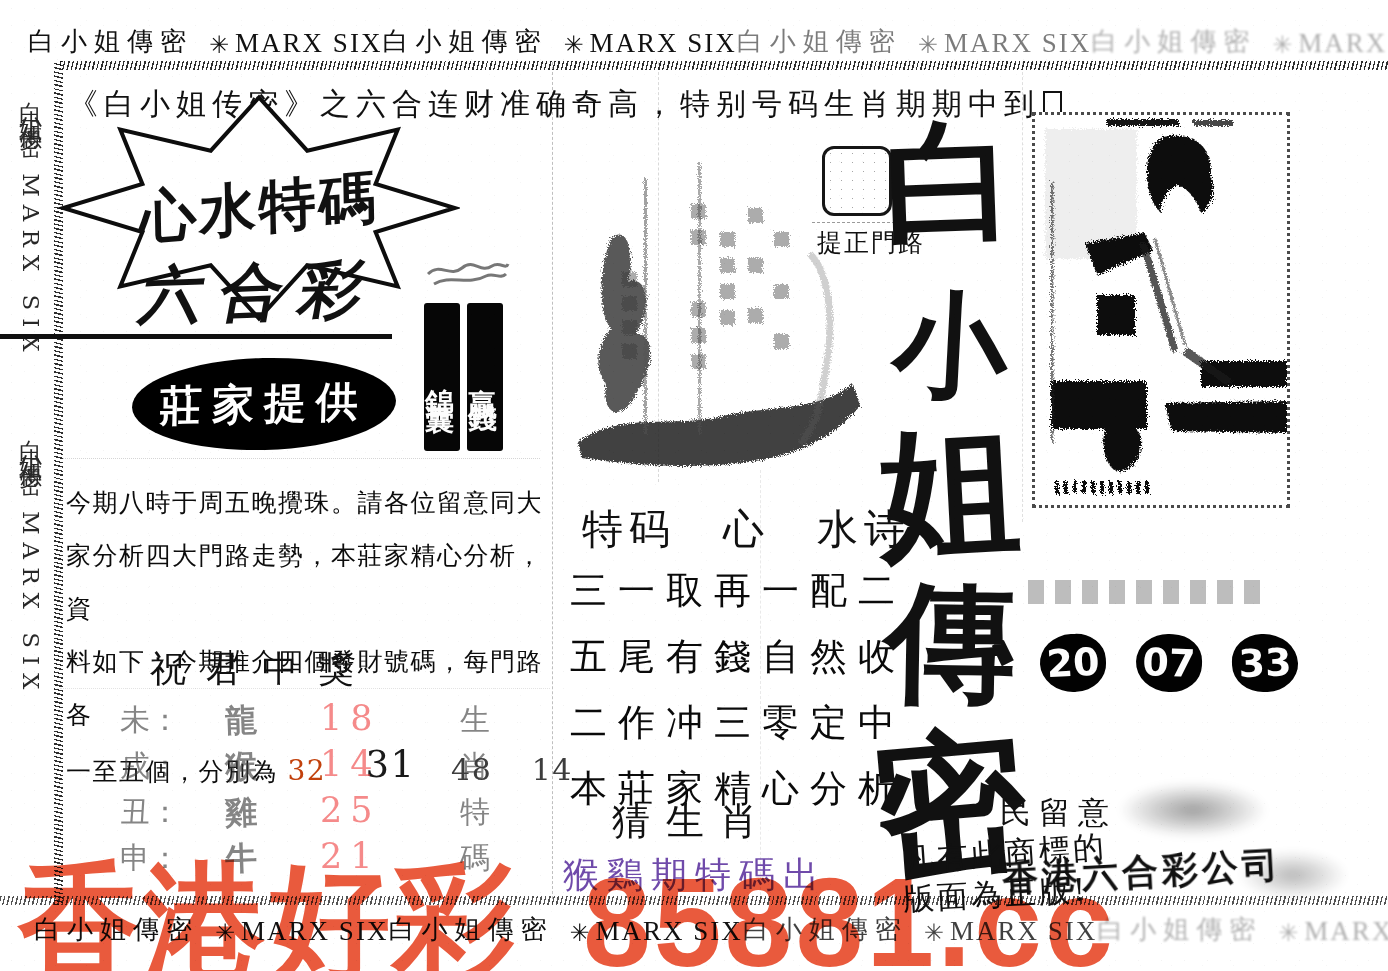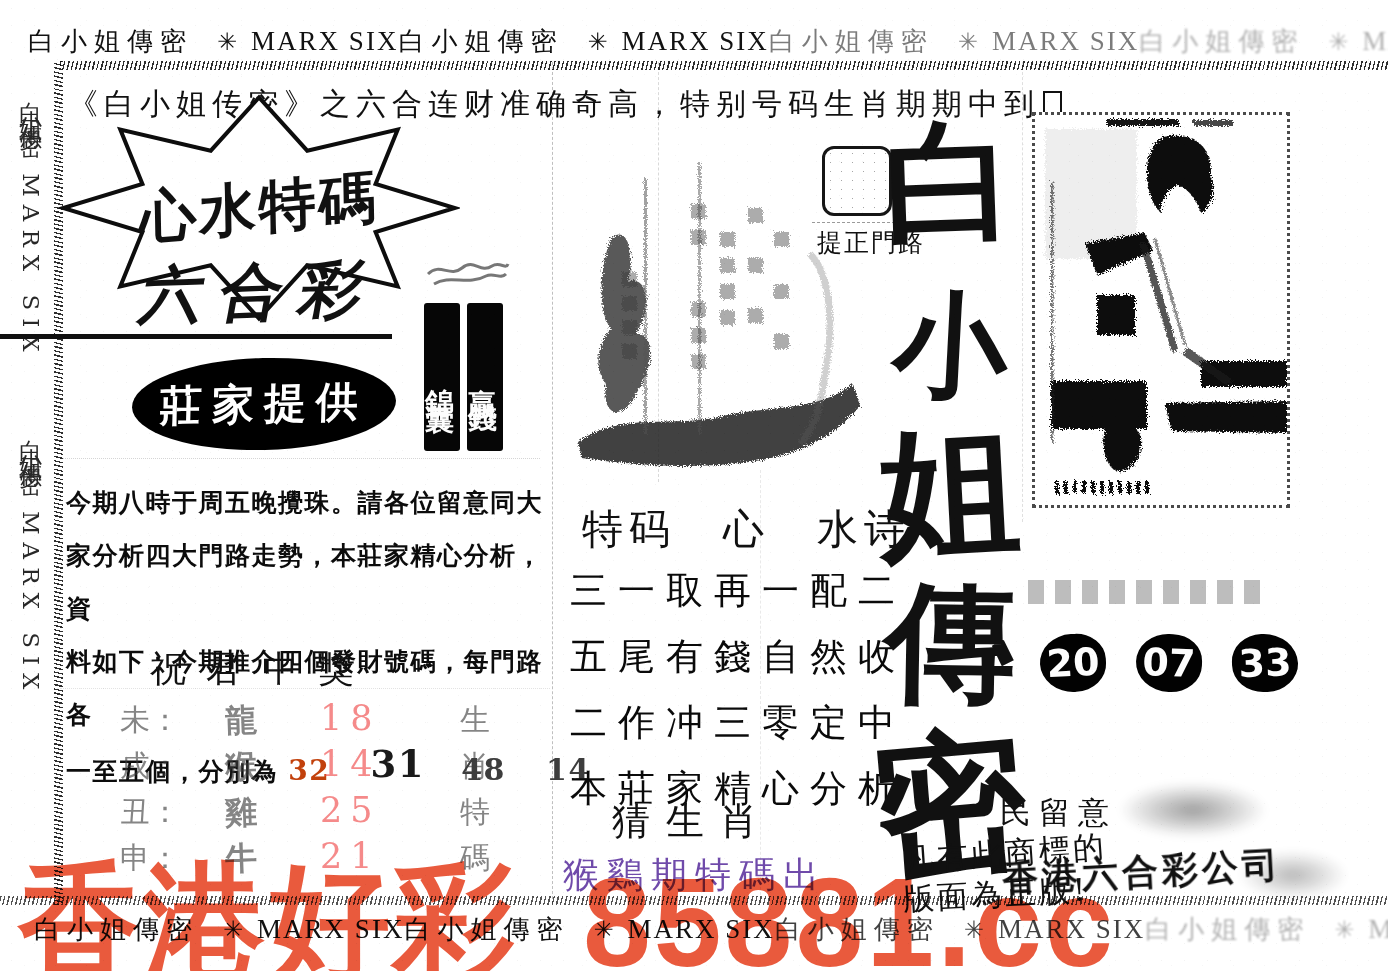--- a/index.html
+++ b/index.html
@@ -1,21 +1,21 @@
 <!DOCTYPE html>
 <html><head>
 <meta charset="utf-8">
 <style>
   html,body{margin:0;padding:0;background:#e9e9e9;}
   .canvas{position:relative;width:1388px;height:971px;background:#ffffff;overflow:hidden;
           font-family:"DejaVu Serif","Liberation Serif",serif;color:#111;}
   .abs{position:absolute;}
   
   .masthead{display:flex;justify-content:space-between;align-items:baseline;white-space:nowrap;}
-  .mg{display:inline-flex;align-items:center;gap:14px;}
+  .mg{display:inline-flex;align-items:flex-end;gap:6px;}
   .mg .cn{font-size:26px;letter-spacing:7px;}
   .mg .star{font-size:24px;font-family:"DejaVu Sans",sans-serif;margin-left:10px;}
   .mg .en{font-size:27px;letter-spacing:2px;font-family:"Liberation Serif",serif;}
   .mg.f1{opacity:.55;filter:blur(.4px);}
   .mg.f2{opacity:.33;filter:blur(1px);}
   .mg.f3{opacity:.8;}
   
   .orn-h{height:9px;background:repeating-linear-gradient(104deg,#0a0a0a 0 1.6px,transparent 1.6px 4.2px,#0a0a0a 4.2px 5.4px,transparent 5.4px 8.2px);opacity:.85;}
   .orn-v{width:9px;background:repeating-linear-gradient(14deg,#0a0a0a 0 1.6px,transparent 1.6px 4.2px,#0a0a0a 4.2px 5.4px,transparent 5.4px 8.2px);opacity:.85;}
   
@@ -27,21 +27,21 @@
   .star-title{left:0;top:0;width:100%;height:100%;display:flex;align-items:center;justify-content:center;
               font-size:57px;font-weight:bold;letter-spacing:3px;transform:rotate(-5deg) skewX(-4deg);}
   .lotto-name{font-size:62px;font-weight:bold;letter-spacing:17px;transform:skewX(-12deg) rotate(-2deg);white-space:nowrap;}
   
   .seal{width:36px;height:148px;background:#060606;color:#fdfdfd;writing-mode:vertical-rl;text-orientation:upright;
         font-size:29px;font-weight:bold;text-align:center;letter-spacing:16px;padding-top:8px;border-radius:3px;box-sizing:border-box;}
   .rule{background:#101010;}
   .badge{width:264px;height:92px;background:#000;border-radius:50%;display:flex;align-items:center;justify-content:center;transform:rotate(-1.5deg);}
   .badge span{color:#fff;font-size:42px;font-weight:bold;letter-spacing:10px;transform:skewX(-3deg);}
   
-  .notice{width:492px;font-size:25px;letter-spacing:1.5px;line-height:53px;color:#0c0c0c;font-weight:bold;}
+  .notice{width:492px;font-size:25px;letter-spacing:1.5px;line-height:53px;color:#0c0c0c;}
   .numline{white-space:nowrap;}
   .lucky{font-family:"DejaVu Serif",serif;display:inline-block;}
   .lucky.n0{font-size:28px;color:#c2410c;}
   .lucky.n1{font-size:37px;margin-left:30px;color:#1a1a1a;position:relative;top:-3px;}
   .lucky.n2{font-size:30px;margin-left:26px;color:#3d3d3d;}
   .lucky.n3{font-size:30px;margin-left:30px;color:#3d3d3d;}
   .blessing{width:320px;text-align:left;font-size:36px;letter-spacing:20px;font-weight:500;white-space:nowrap;}
   
   .zrow{height:46px;white-space:nowrap;color:#3c3c3c;opacity:.62;filter:blur(.45px);}
   .zrow .b{display:inline-block;width:105px;font-size:30px;padding-left:25px;}

